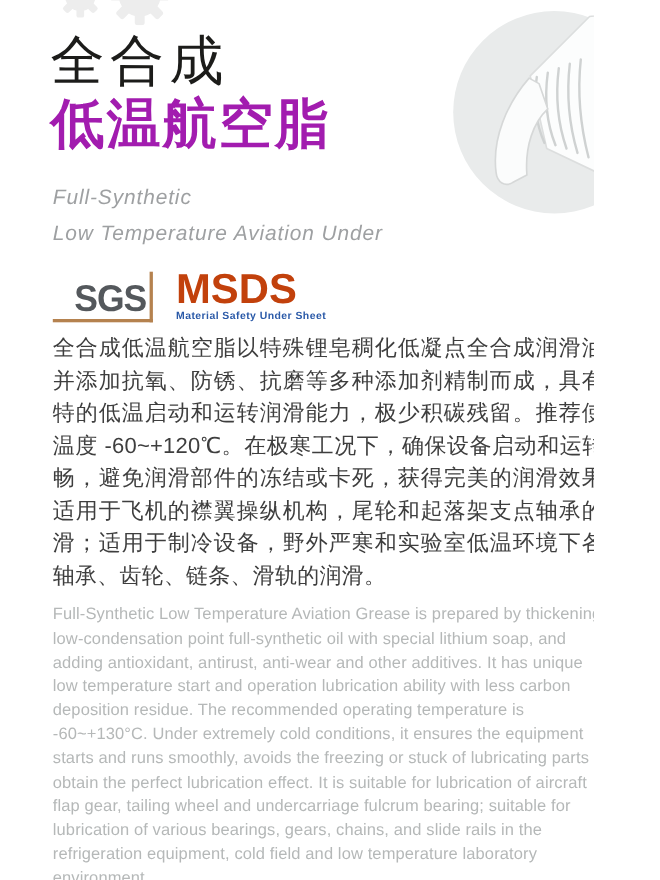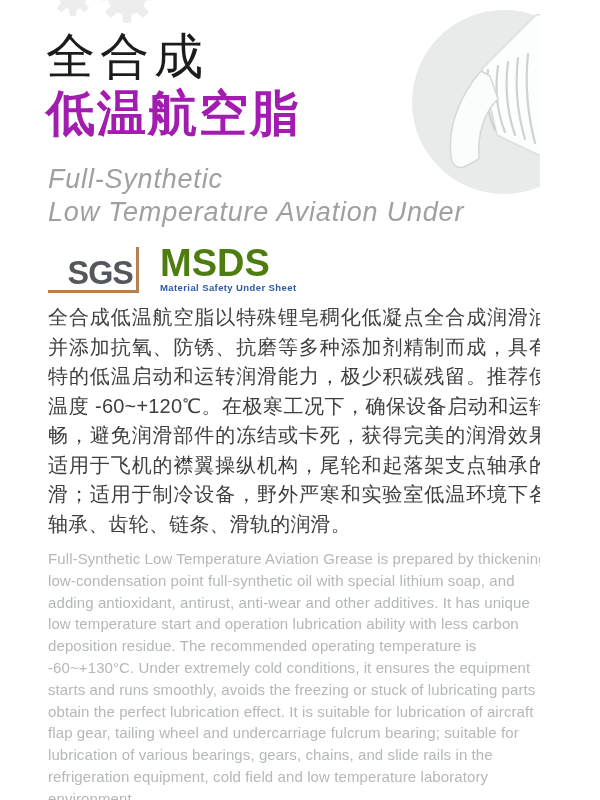--- a/index.html
+++ b/index.html
@@ -12,31 +12,31 @@
   .gear svg{display:block;}
   
   .product-photo{position:absolute;left:402px;top:8px;width:198px;height:196px;}
   
   .title-block{position:absolute;left:46px;top:28px;margin:0;}
   .title-cn-1{display:block;font-size:49px;line-height:57px;font-weight:500;
     color:#1c1c1a;letter-spacing:5px;}
   .title-cn-2{display:block;font-size:49px;line-height:57px;font-weight:800;
     color:#a21caf;letter-spacing:2px;}
   .subtitle{position:absolute;left:48px;top:163px;font-style:italic;
-    font-size:27px;line-height:33px;color:#9ea0a2;letter-spacing:0.8px;}
+    font-size:19px;line-height:33px;color:#9ea0a2;letter-spacing:0.8px;}
   .subtitle span{display:block;}
   
   .certs{position:absolute;left:48px;top:243px;height:52px;width:500px;}
   .sgs{position:absolute;left:0;top:4px;width:88px;height:43px;
     border-bottom:3px solid #b5824f;border-right:3px solid #b5824f;
     display:flex;align-items:flex-end;justify-content:flex-end;text-align:right;}
   .sgs-text{font-size:34px;font-weight:bold;color:#54585c;letter-spacing:-1px;
     line-height:36px;padding-right:3px;transform:scaleX(.95);transform-origin:right;}
   .msds{position:absolute;left:112px;top:2px;text-align:left;}
-  .msds-text{font-size:38px;font-weight:bold;color:#4d7c0f;line-height:37px;letter-spacing:0;}
+  .msds-text{font-size:38px;font-weight:bold;color:#c2410c;line-height:37px;letter-spacing:0;}
   .msds-sub{font-size:9.5px;font-weight:bold;color:#2b5aa8;letter-spacing:0.4px;margin-top:0px;}
   .rohs{position:absolute;left:252px;top:0px;font-family:"Liberation Serif", serif;
     font-size:43px;line-height:50px;color:#4c5e53;letter-spacing:1px;}
   
   .desc-cn{position:absolute;left:48px;top:303px;width:522px;margin:0;
     font-size:20px;line-height:29.5px;color:#3e3e3e;text-align:justify;
     letter-spacing:0.2px;}
   .desc-en{position:absolute;left:48px;top:548px;width:505px;margin:0;
     font-size:15px;line-height:21.8px;color:#b5b8b8;letter-spacing:0.1px;}
 </style>

